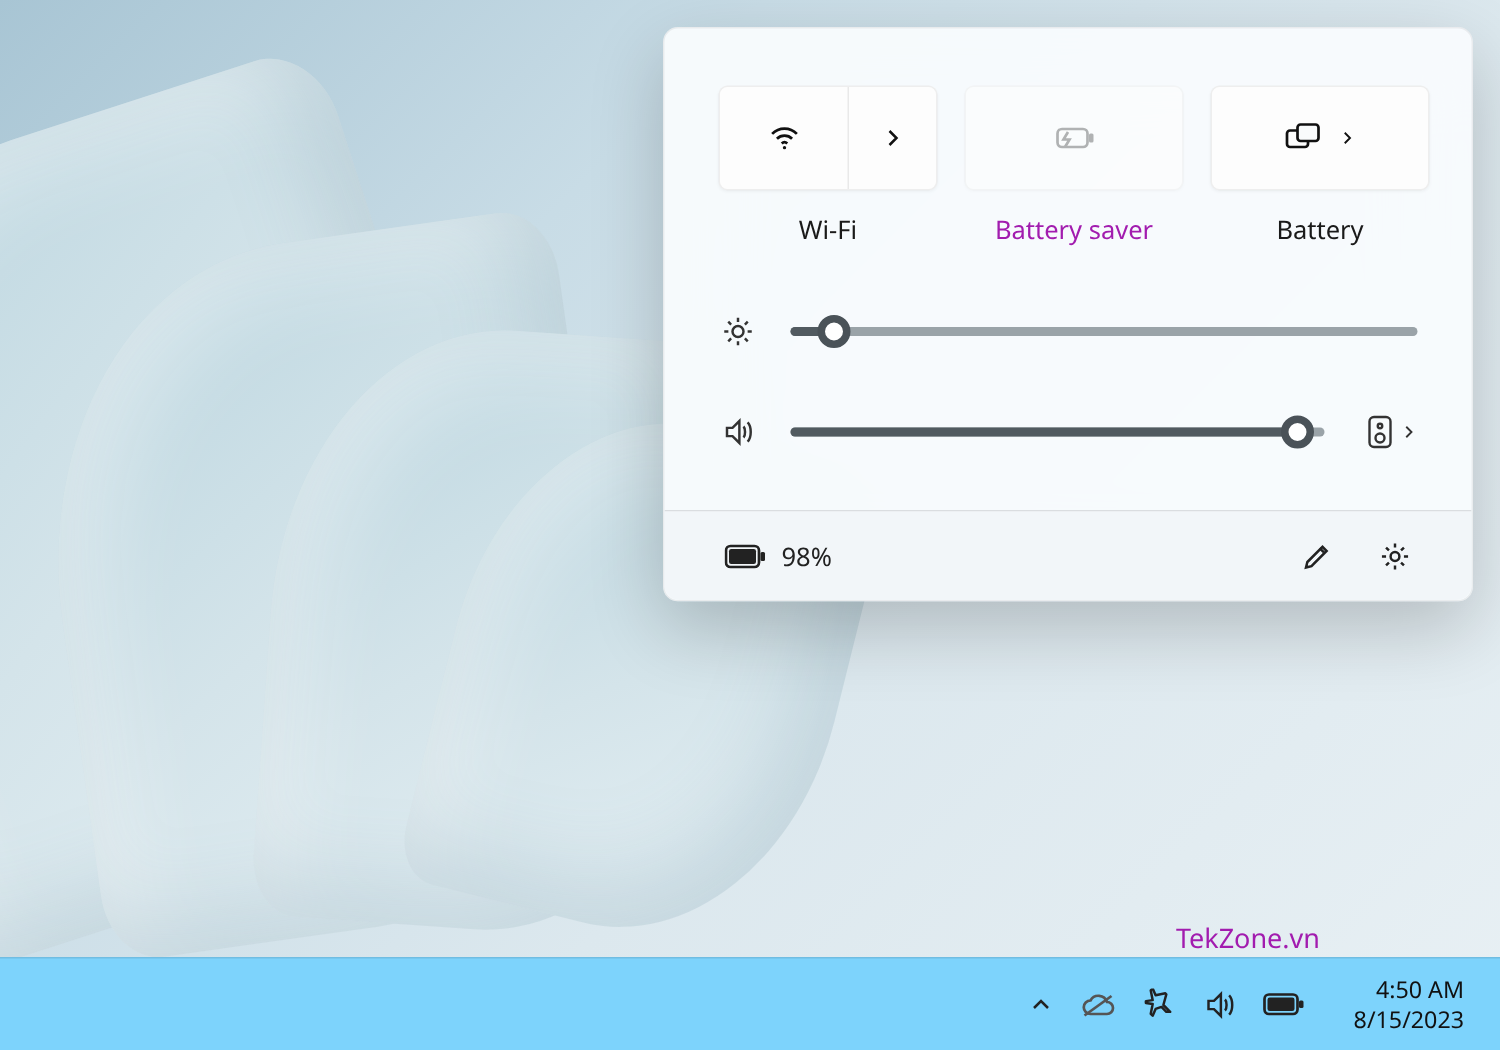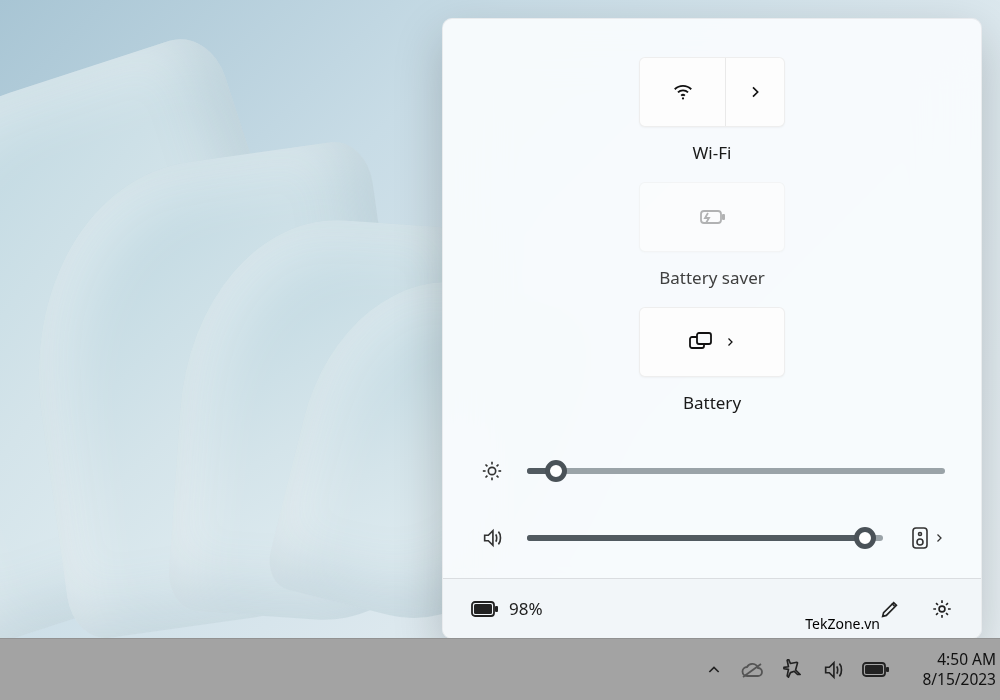--- a/index.html
+++ b/index.html
@@ -28,21 +28,21 @@
     top: 18px;
     width: 540px;
     background: rgba(248,251,253,0.96);
     border: 1px solid rgba(0,0,0,0.06);
     border-radius: 10px;
     box-shadow: 0 18px 50px rgba(0,0,0,0.20);
     backdrop-filter: blur(30px);
   }
   .tiles {
     display: grid;
-    grid-template-columns: repeat(1, 1fr);
+    grid-template-columns: repeat(5, 1fr);
     gap: 18px;
     padding: 38px 36px 10px 36px;
   }
   .tile-group { display: flex; flex-direction: column; align-items: center; gap: 14px; }
   .tile {
     width: 146px; height: 70px;
     border-radius: 6px;
     background: #fdfdfd;
     border: 1px solid rgba(0,0,0,0.06);
     display: flex; align-items: stretch;
@@ -54,21 +54,21 @@
   .tile.single { align-items: center; justify-content: center; }
   .tile.active {
     background: #5d6a73;
     border-color: #5d6a73;
     color: #fff;
   }
   .tile.active svg { stroke: #fff; fill: #fff; }
   .tile.highlighted { outline: 4px solid #d9000d; outline-offset: -2px; }
   .tile.disabled { opacity: 0.55; cursor: default; }
   .tile-label { font-size: 17px; color: #1a1a1a; text-align: center; }
-  .tile-label.disabled { color: #404040; }
+  .tile-label.disabled { color: #a21caf; }
   .combo { display: flex; align-items: center; gap: 10px; }
 
   
   .sliders { padding: 18px 36px 28px 36px; display:flex; flex-direction:column; gap:44px; margin-top:18px;}
   .slider-row { display: flex; align-items: center; gap: 22px; }
   .slider-icon { width: 26px; display:flex; justify-content:center; color:#333; }
   .track {
     position: relative; flex: 1; height: 6px;
     background: #9aa3a8; border-radius: 3px;
   }
@@ -83,38 +83,39 @@
     transform: translate(-50%,-50%);
   }
   .out-device {
     display:flex; align-items:center; gap:4px; color:#333; cursor:pointer;
     padding-left:6px;
   }
 
   
   .footer {
     border-top: 1px solid rgba(0,0,0,0.10);
-    padding: 18px 28px;
+    padding: 18px 40px;
     display:flex; align-items:center; justify-content:space-between;
     background: rgba(240,244,247,0.7);
     border-radius: 0 0 10px 10px;
+    margin-top: 12px;
   }
   .footer-left { display:flex; align-items:center; gap:10px; font-size:17px; color:#222; }
   .footer-right { display:flex; align-items:center; gap:30px; }
   .footer-right .btn { cursor:pointer; color:#222; }
 
   
-  .watermark { position:absolute; right:120px; top:614px; color:#000000; font-size:14px; }
+  .watermark { position:absolute; right:120px; top:614px; color:#a21caf; font-size:18px; }
 
   
   .taskbar {
     position:absolute; left:0; right:0; bottom:0; height:62px;
-    background:#a3a3a3; border-top:1px solid rgba(0,0,0,0.10);
+    background:#7dd3fc; border-top:1px solid rgba(0,0,0,0.10);
     display:flex; align-items:center; justify-content:flex-end;
-    padding: 0 4px 0 0; gap:18px;
+    padding: 0 24px 0 0; gap:18px;
   }
   .tray { display:flex; align-items:center; gap:18px; }
   .tray-item { cursor:pointer; color:#222; display:flex; }
   .clock { text-align:right; font-size:15.5px; line-height:1.25; color:#111; margin-left:14px; cursor:pointer;}
 
   svg { display:block; }
 </style>
 </head>
 <body>
 

